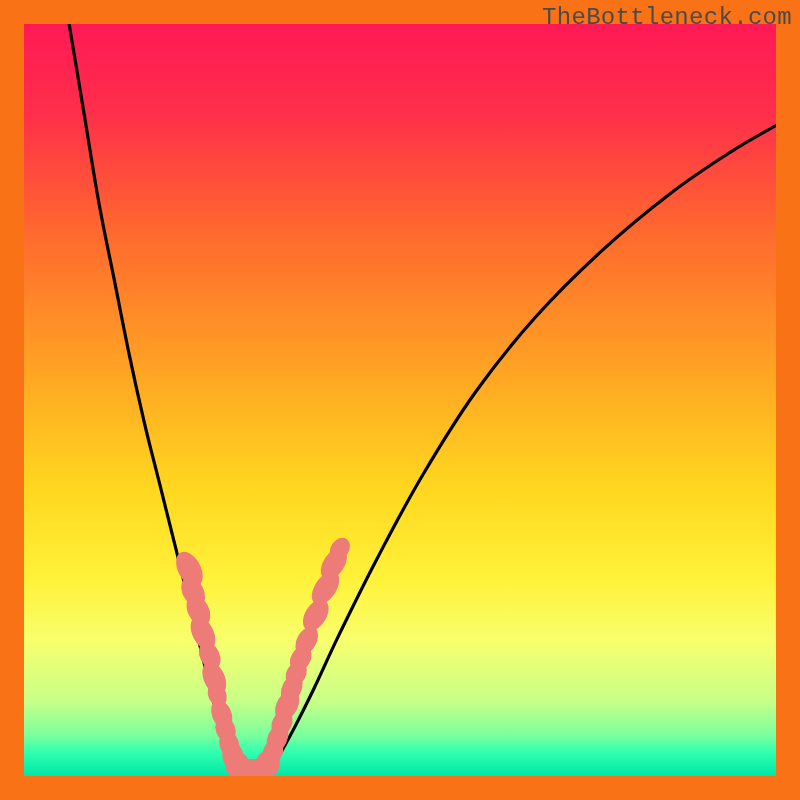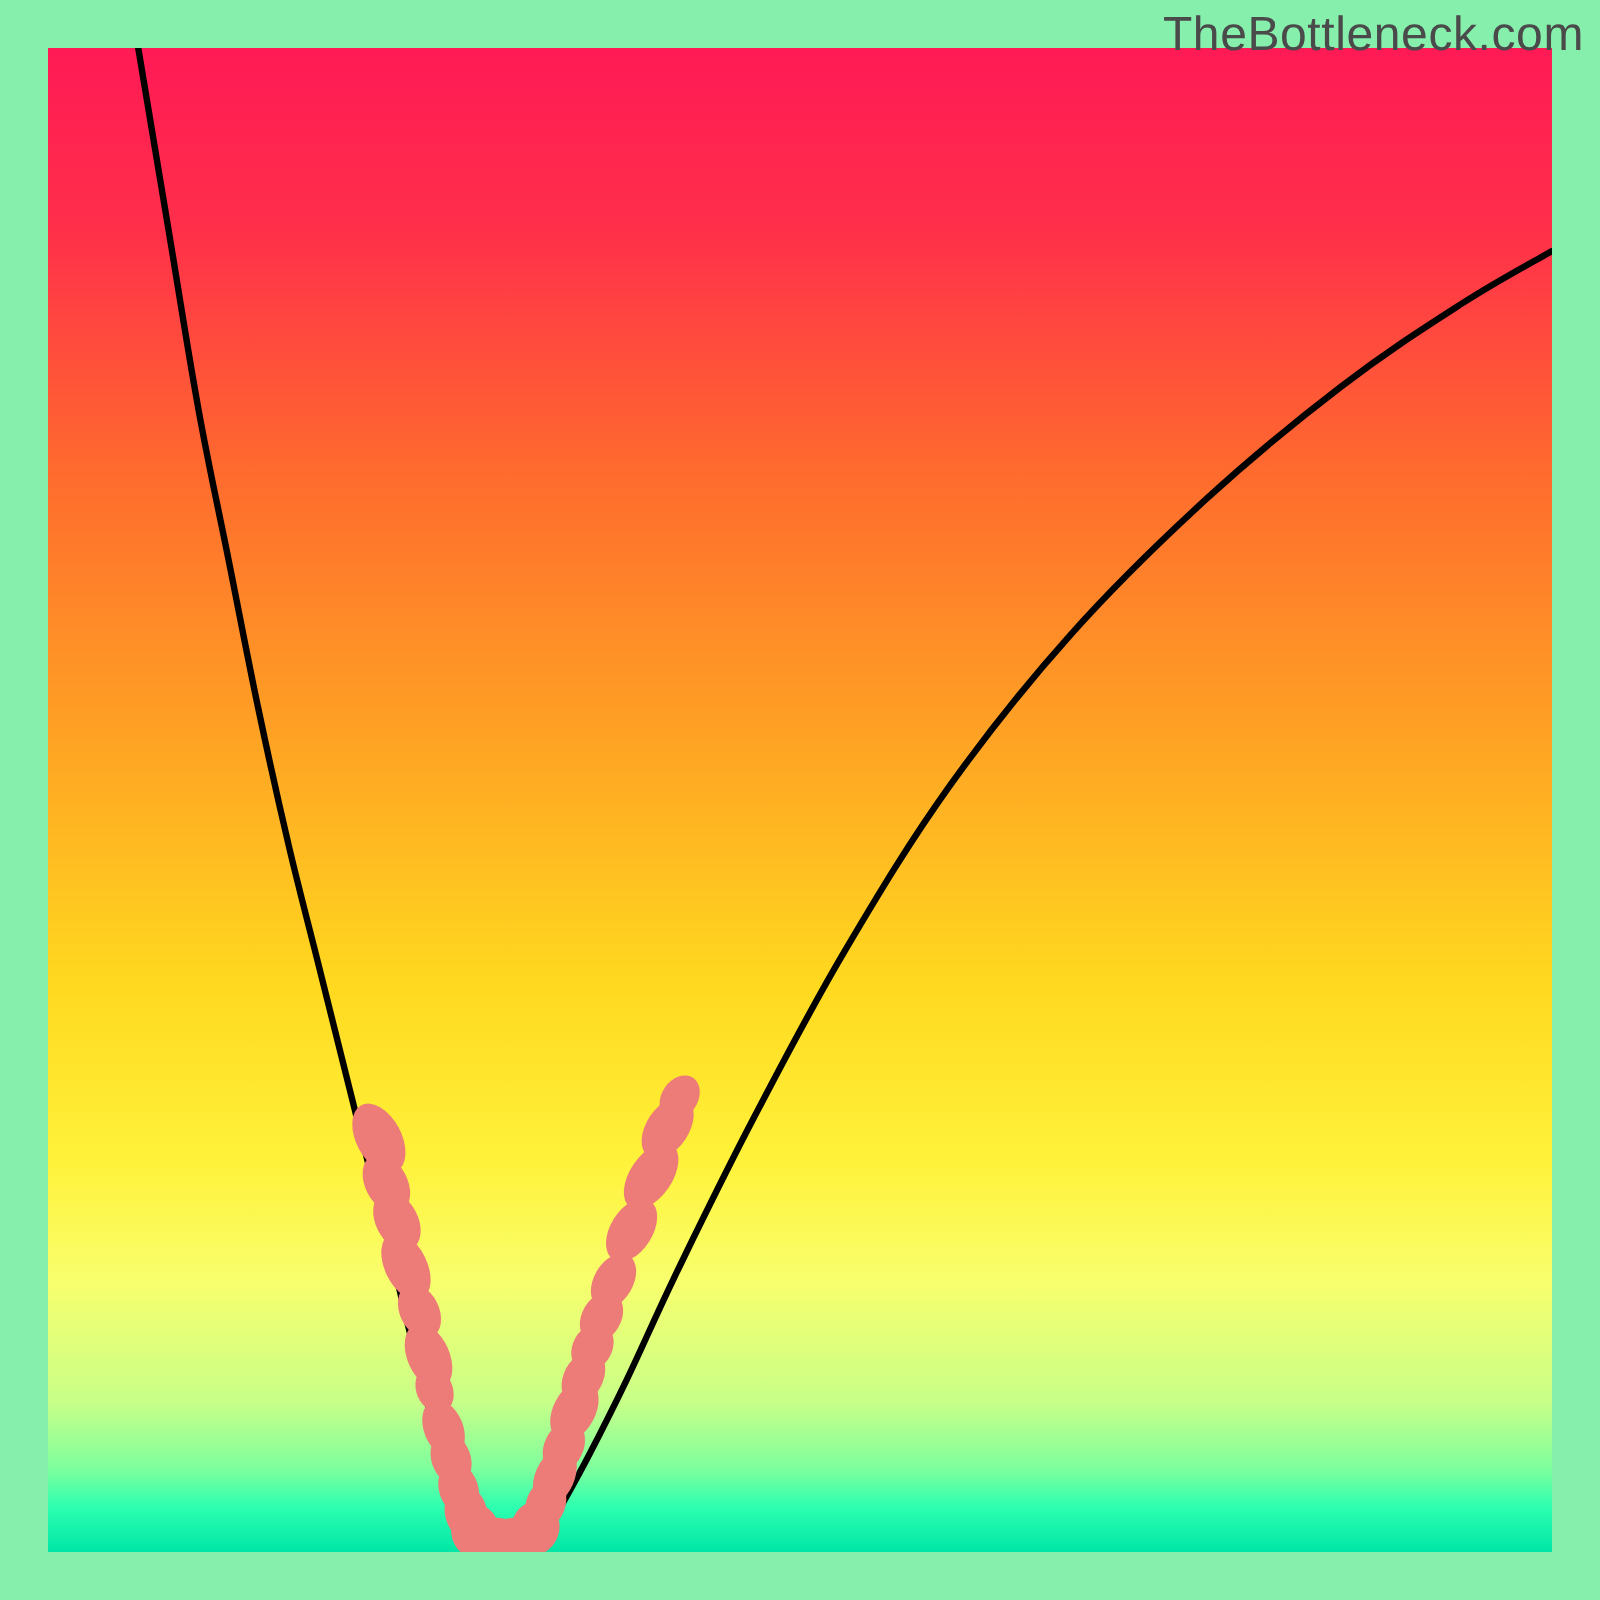--- a/index.html
+++ b/index.html
@@ -8,21 +8,22 @@
     width: 800px;
     height: 800px;
     overflow: hidden;
     background: #000;
     font-family: Arial, Helvetica, sans-serif;
   }
   .stage {
     position: relative;
     width: 800px;
     height: 800px;
-    background: #86efac;
+    background: #f97316;
+    font-family: Liberation Mono, monospace;
   }
   .plot-frame {
     position: absolute;
     left: 24px;
     top: 24px;
     width: 752px;
     height: 752px;
     background: #000;
     overflow: hidden;
   }

